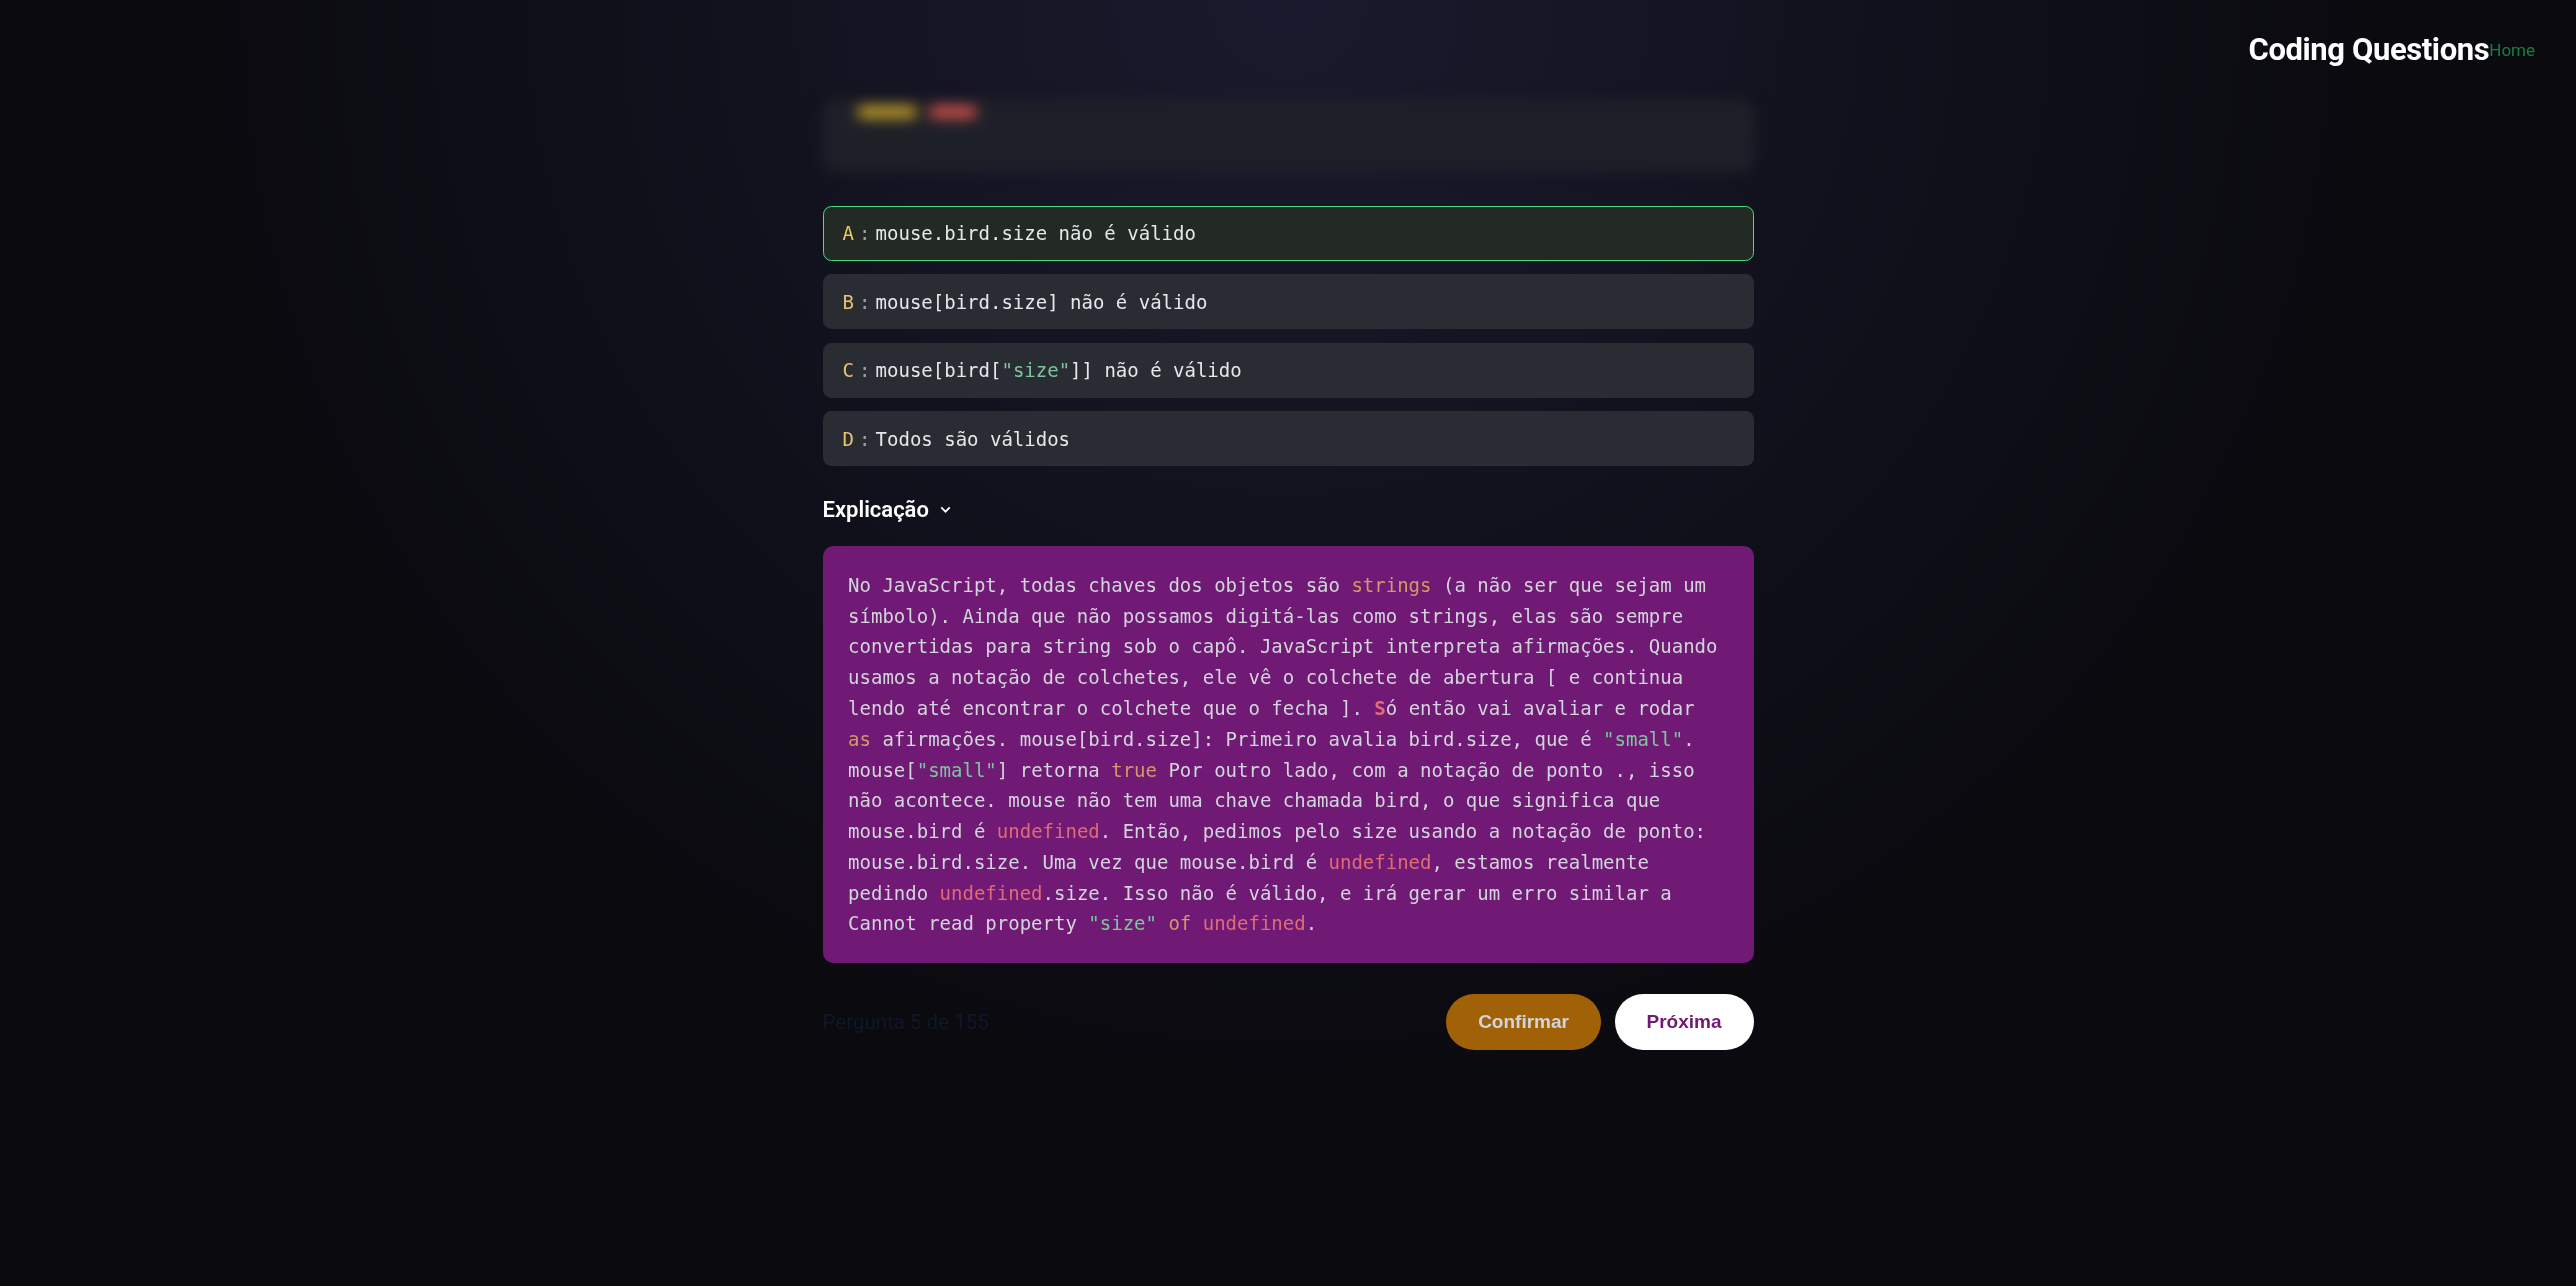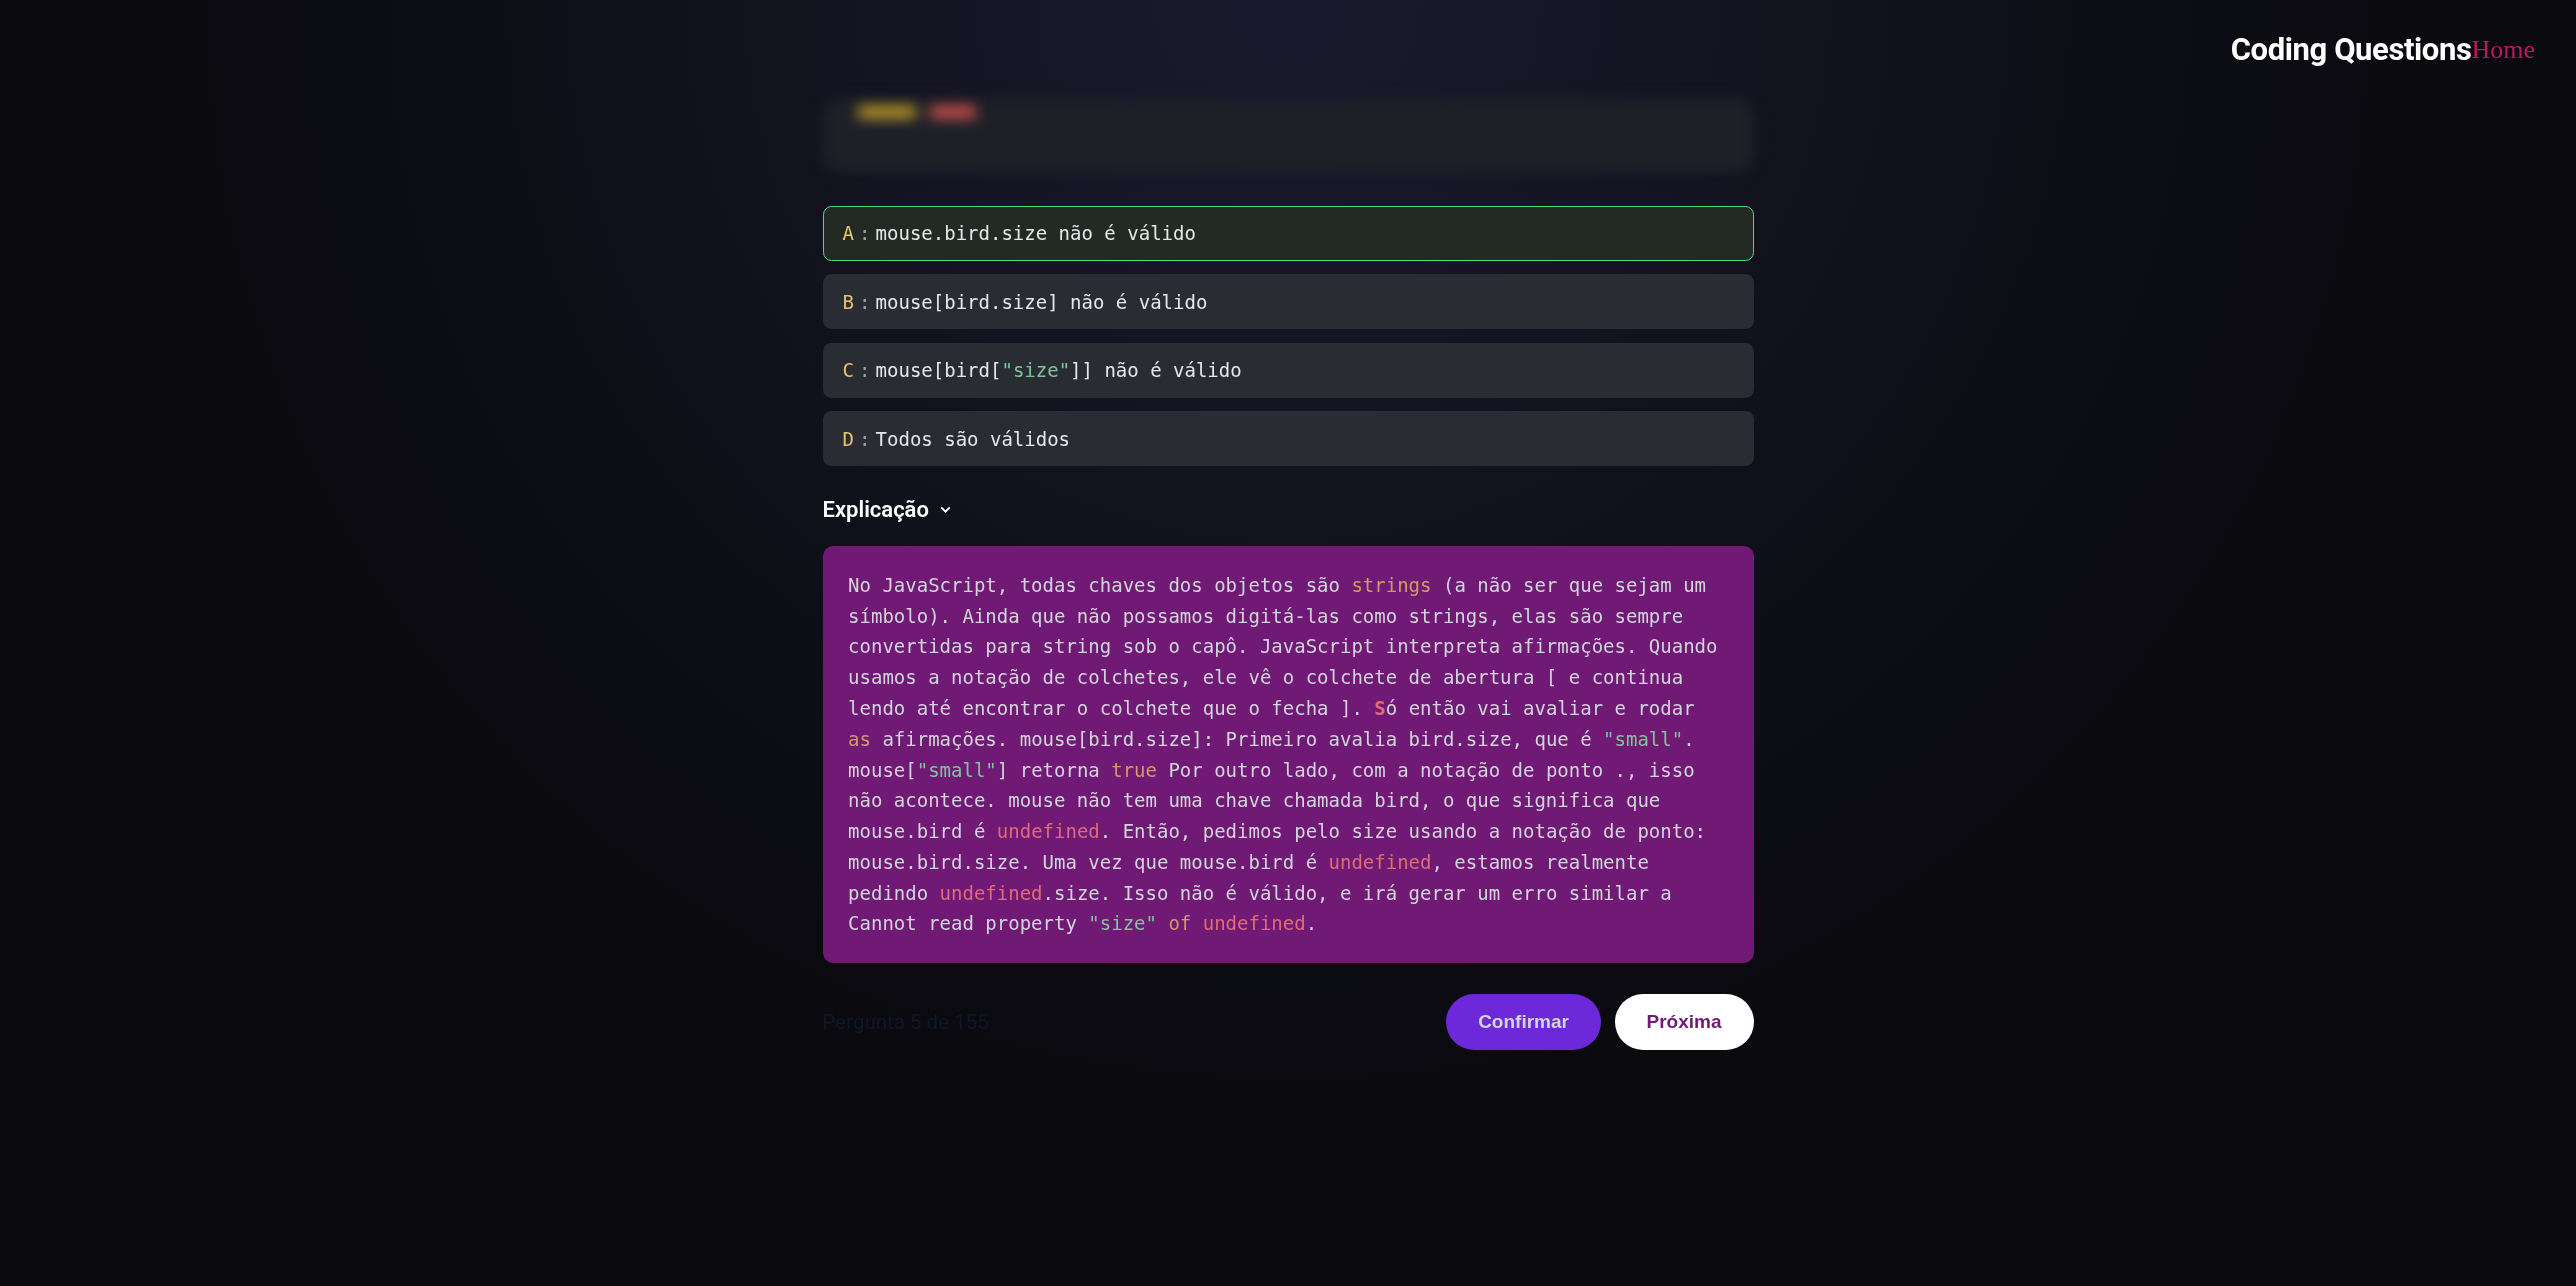--- a/index.html
+++ b/index.html
@@ -17,24 +17,23 @@
     justify-content: flex-end;
     align-items: center;
     padding: 31px 41px;
   }
   .brand {
     font-size: 31px;
     font-weight: 700;
     letter-spacing: -0.4px;
   }
   .home-link {
-    font-size: 26px;
-    color: #be185d;
-    cursor: pointer;
-    font-family: Liberation Serif, serif;
+    font-size: 17px;
+    color: #15803d;
+    cursor: pointer;
   }
 
   .container {
     max-width: 972px;
     margin: 0 auto;
     padding: 0 20.5px 41px 20.5px;
   }
 
   .blur-card {
     background: #1e2028;
@@ -138,21 +137,21 @@
   .buttons { display: flex; gap: 13.6px; }
   .btn {
     border: none;
     border-radius: 852px;
     padding: 17px 32px;
     font-size: 19px;
     font-weight: 600;
     cursor: pointer;
   }
   .btn-secondary {
-    background: #6d28d9;
+    background: #a16207;
     color: #d1d5db;
   }
   .btn-primary {
     background: #ffffff;
     color: #701a75;
   }
 </style>
 </head>
 <body>
 

